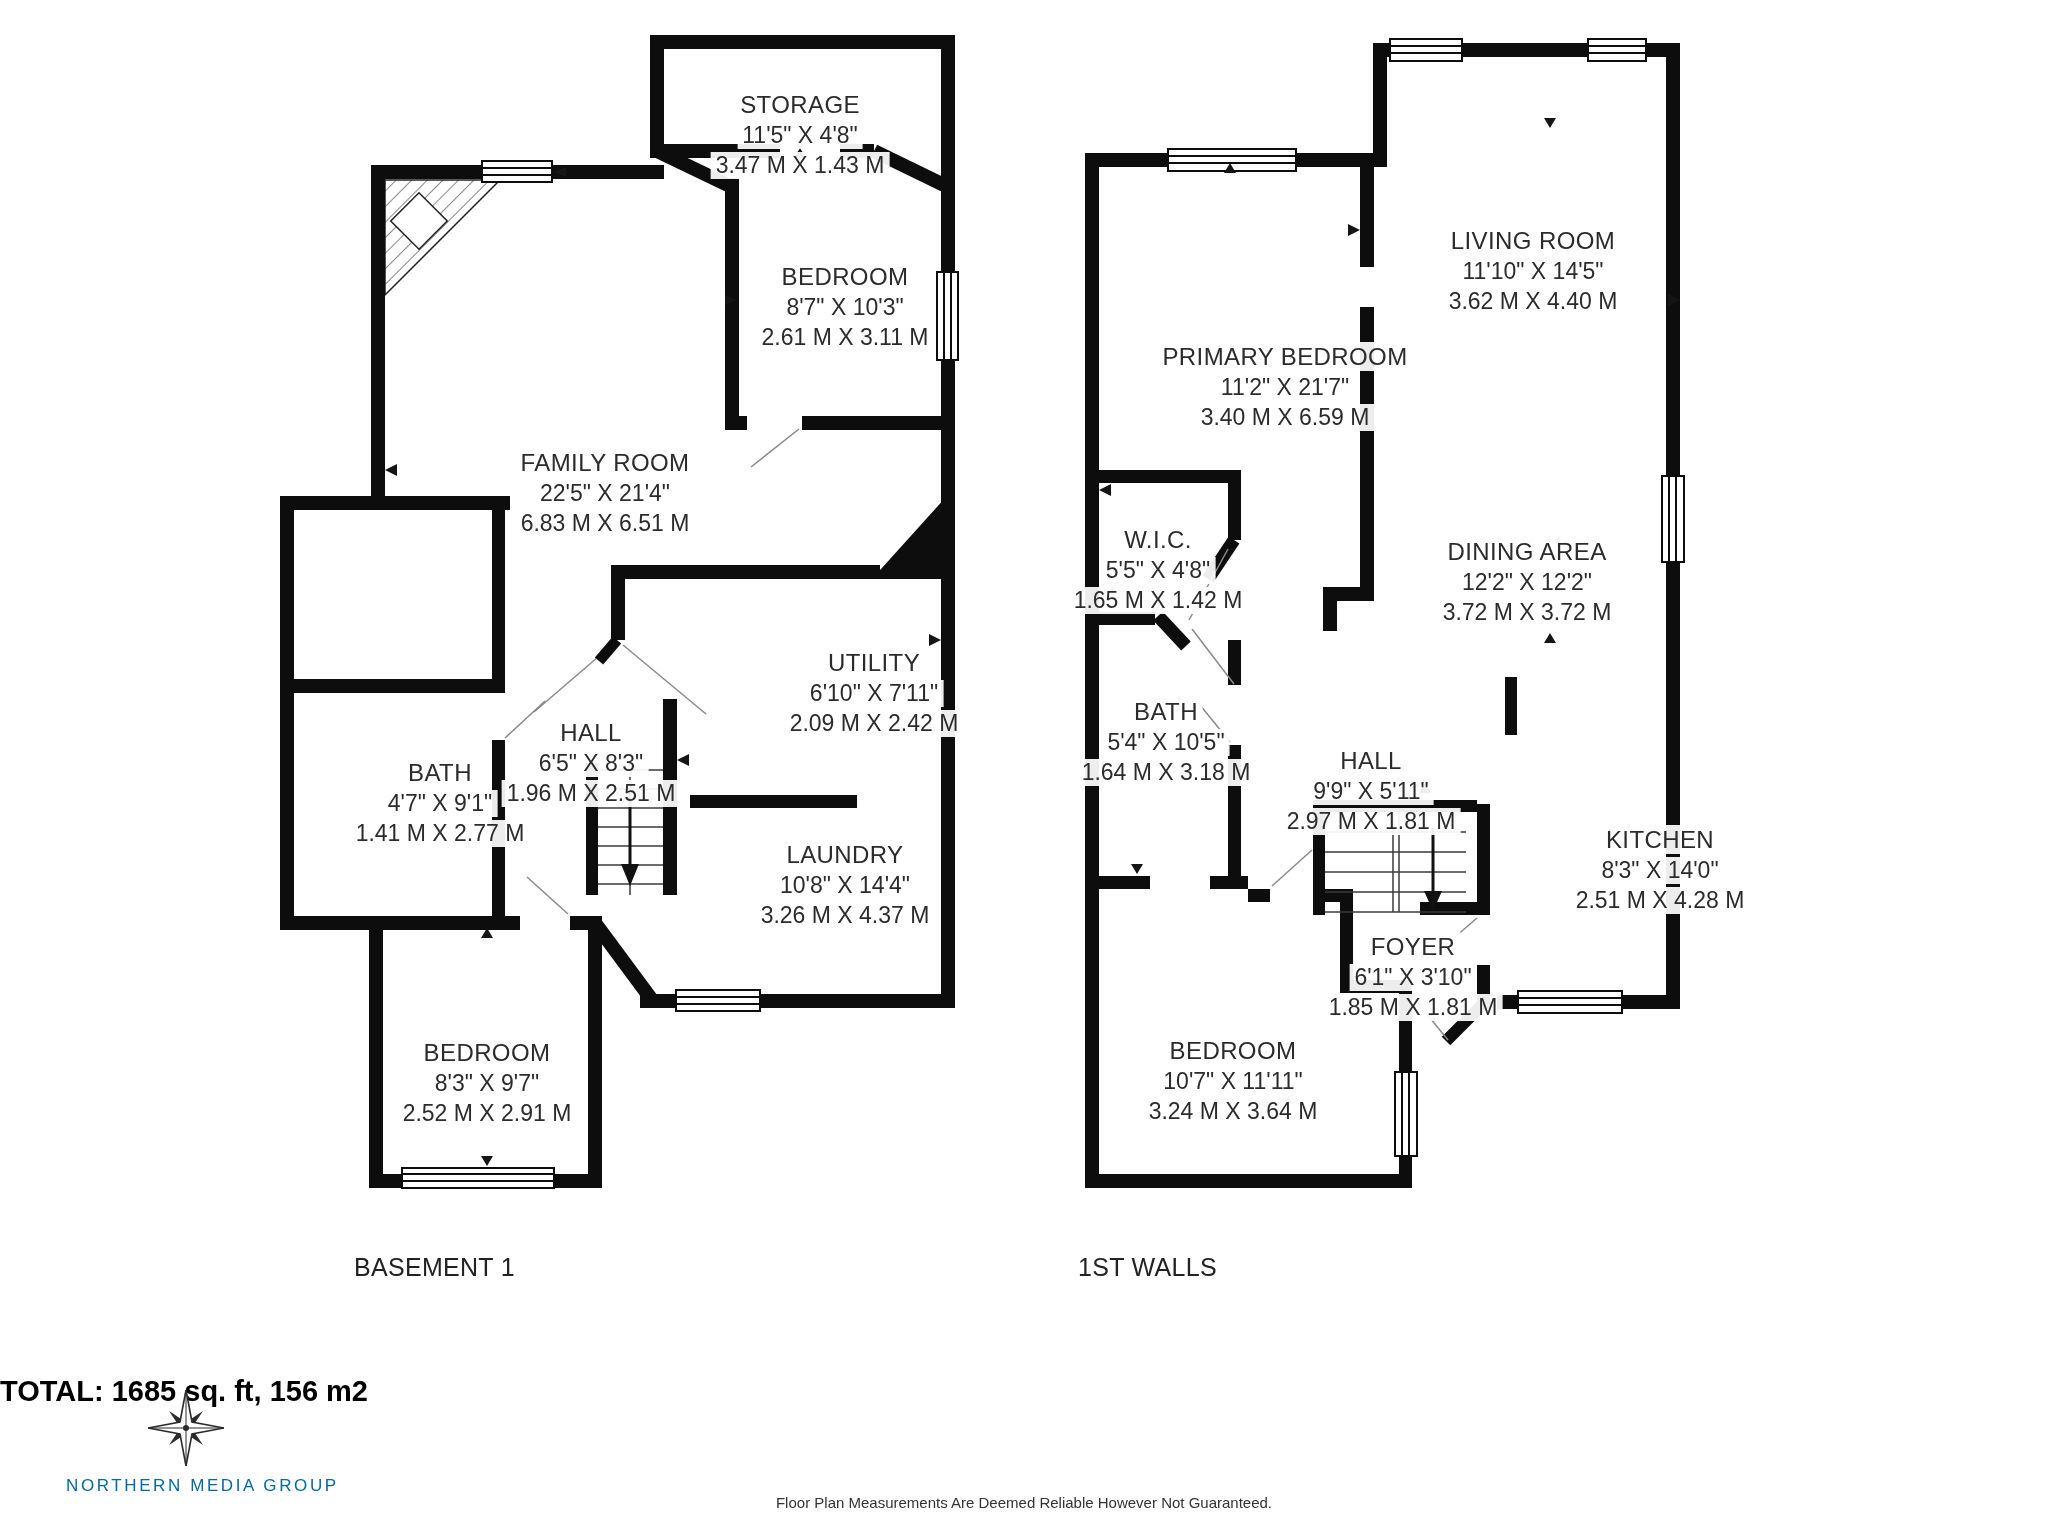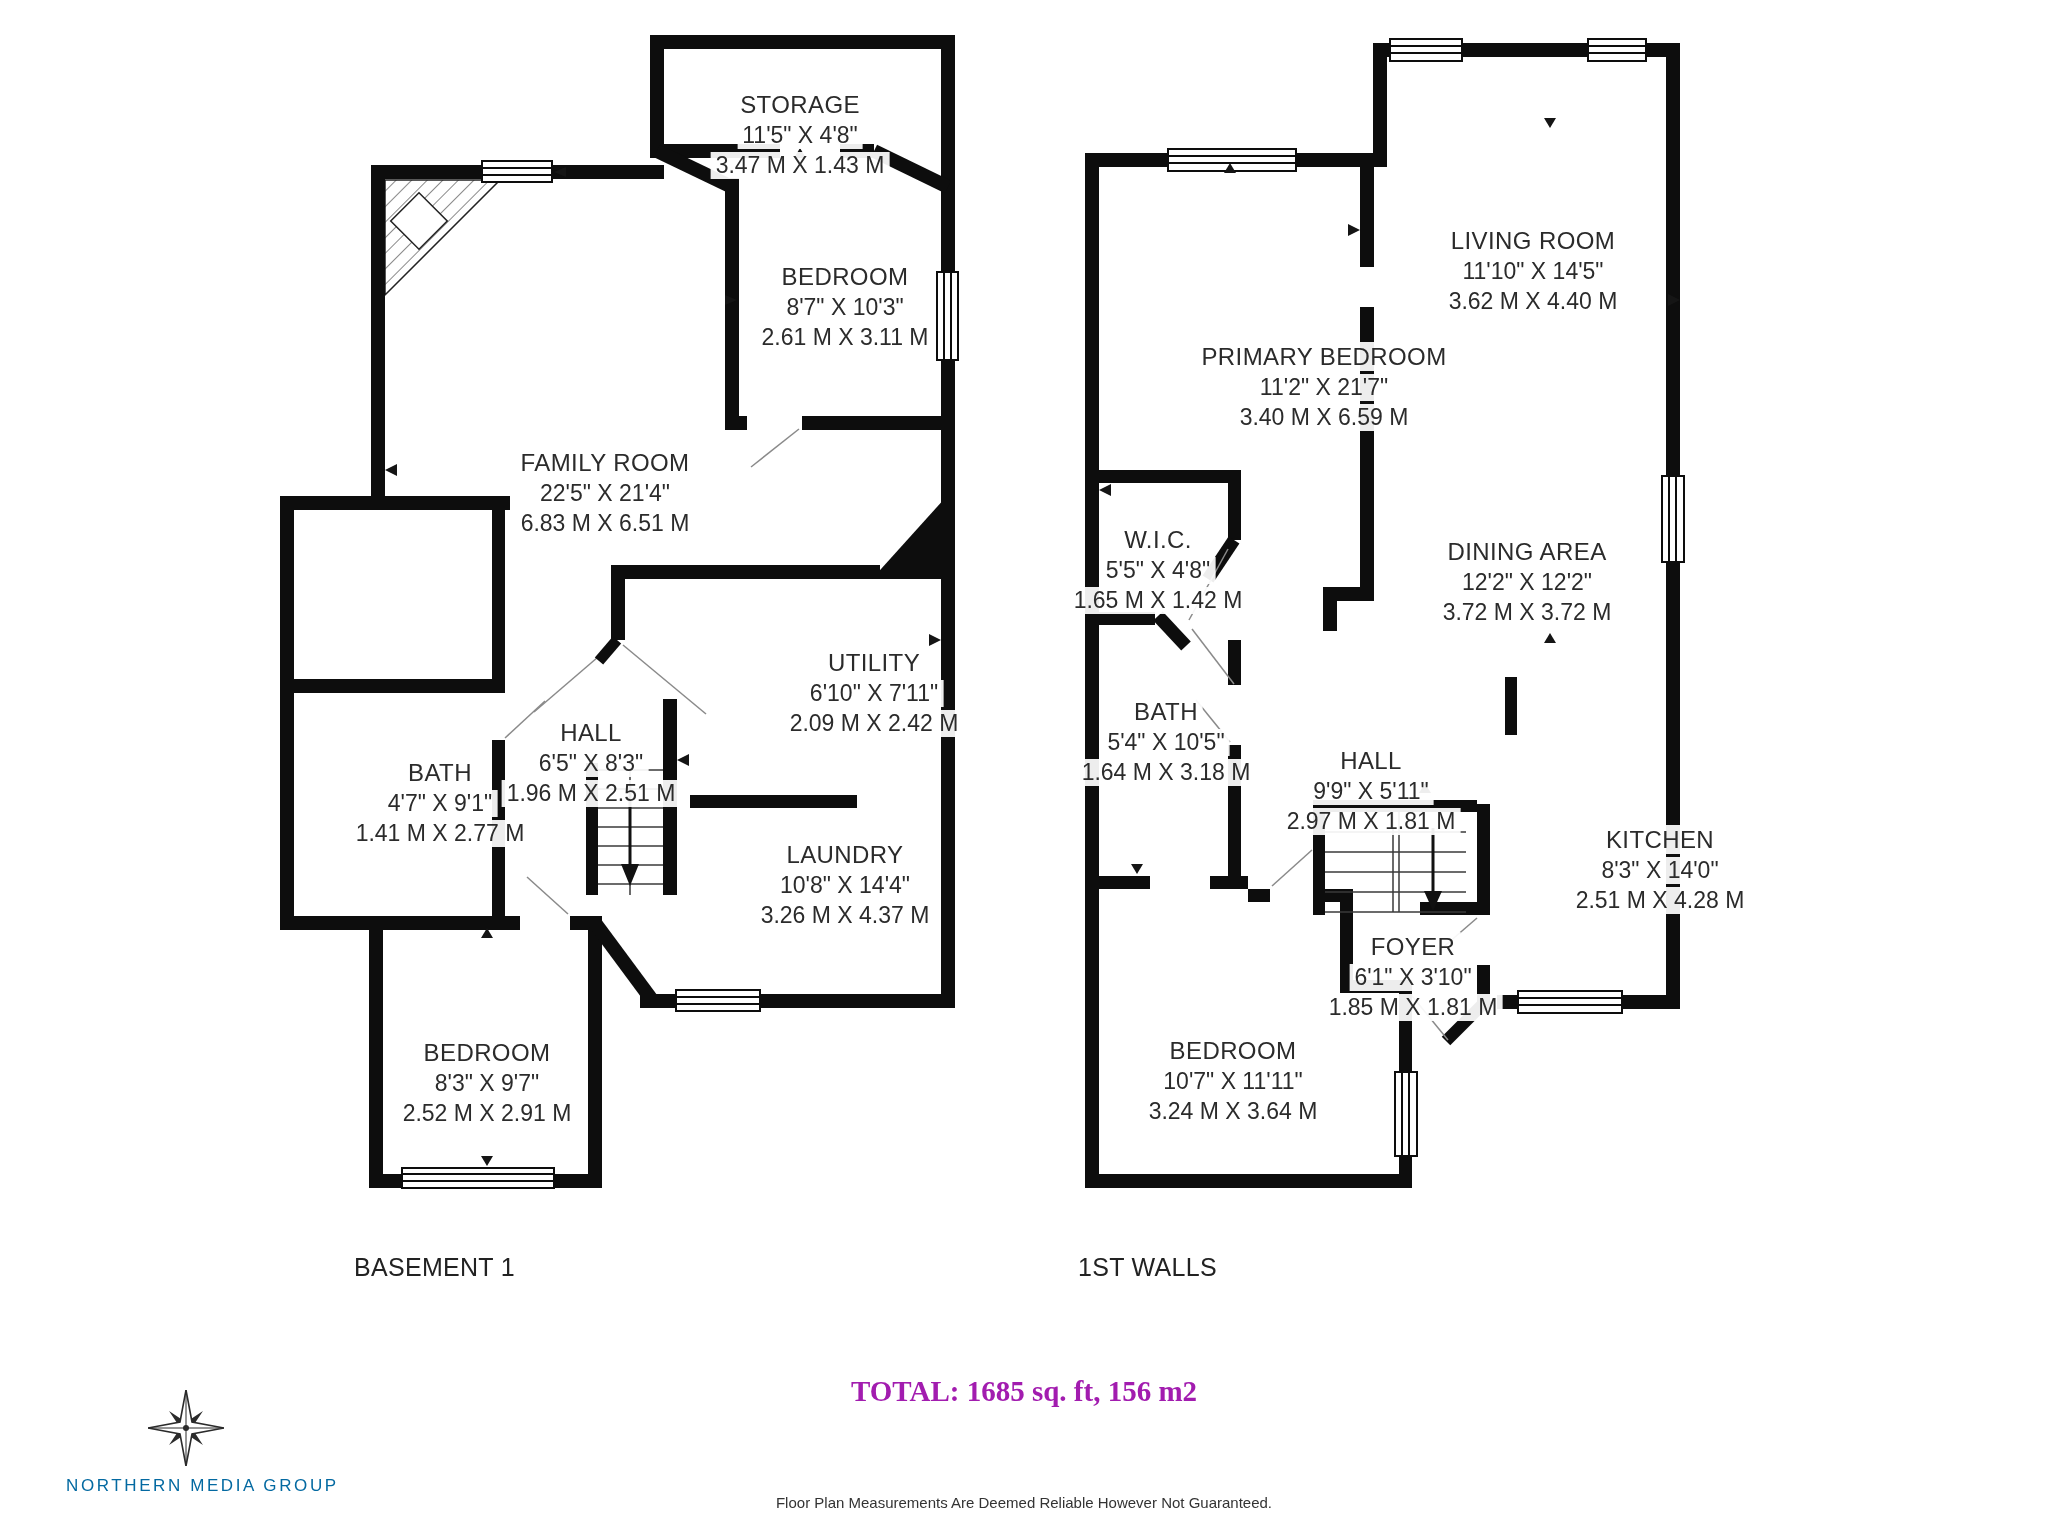--- a/index.html
+++ b/index.html
@@ -7,21 +7,21 @@
     width:2048px;height:1536px;position:relative;background:#ffffff;
     font-family:"Liberation Sans", sans-serif;overflow:hidden;color:#222;
   }
   #plan-svg{position:absolute;left:0;top:0;}
   .room-label{position:absolute;transform:translateX(-50%);text-align:center;white-space:nowrap;z-index:5;}
   .room-label .line{margin:0 0 3px 0;text-decoration:underline;}
   .rn,.rd{display:inline-block;background:rgba(255,255,255,.93);padding:0 5px;color:#2b2b2b;}
   .rn{font-size:24px;line-height:29px;letter-spacing:.4px;}
   .rd{font-size:23px;line-height:27px;}
   .floor-title{position:absolute;font-size:25px;color:#222;letter-spacing:.3px;z-index:5;}
-  .summary{position:absolute;left:0;top:1376px;width:100%;text-align:center;color:#a21caf;z-index:5;font-family:Liberation Serif, serif;}
+  .summary{position:absolute;left:0;top:1376px;width:100%;text-align:left;color:#000000;z-index:5;}
   .sum-total{font-size:29px;font-weight:bold;line-height:31px;}
   .sum-line{font-size:27px;line-height:30px;}
   .disclaimer{position:absolute;left:0;top:1494px;width:100%;text-align:center;font-size:15px;color:#333;z-index:5;}
   .logo{position:absolute;left:66px;top:1390px;width:240px;text-align:center;z-index:5;}
   .logo-text{font-size:17px;letter-spacing:2.6px;color:#0369a1;margin-top:6px;white-space:nowrap;}
 </style>
 </head>
 <body>
 
 <svg id="plan-svg" width="2048" height="1536" viewBox="0 0 2048 1536">
@@ -249,21 +249,21 @@
   <div class="line"><span class="rn">BEDROOM</span></div>
   <div class="line"><span class="rd">8'3" X 9'7"</span></div>
   <div class="line"><span class="rd">2.52 M X 2.91 M</span></div>
 </div>
 
 <div class="room-label" style="left:1533px;top:226px">
   <div class="line"><span class="rn">LIVING ROOM</span></div>
   <div class="line"><span class="rd">11'10" X 14'5"</span></div>
   <div class="line"><span class="rd">3.62 M X 4.40 M</span></div>
 </div>
-<div class="room-label" style="left:1324px;top:342px">
+<div class="room-label" style="left:1285px;top:342px">
   <div class="line"><span class="rn">PRIMARY BEDROOM</span></div>
   <div class="line"><span class="rd">11'2" X 21'7"</span></div>
   <div class="line"><span class="rd">3.40 M X 6.59 M</span></div>
 </div>
 <div class="room-label" style="left:1158px;top:525px">
   <div class="line"><span class="rn">W.I.C.</span></div>
   <div class="line"><span class="rd">5'5" X 4'8"</span></div>
   <div class="line"><span class="rd">1.65 M X 1.42 M</span></div>
 </div>
 <div class="room-label" style="left:1527px;top:537px">

